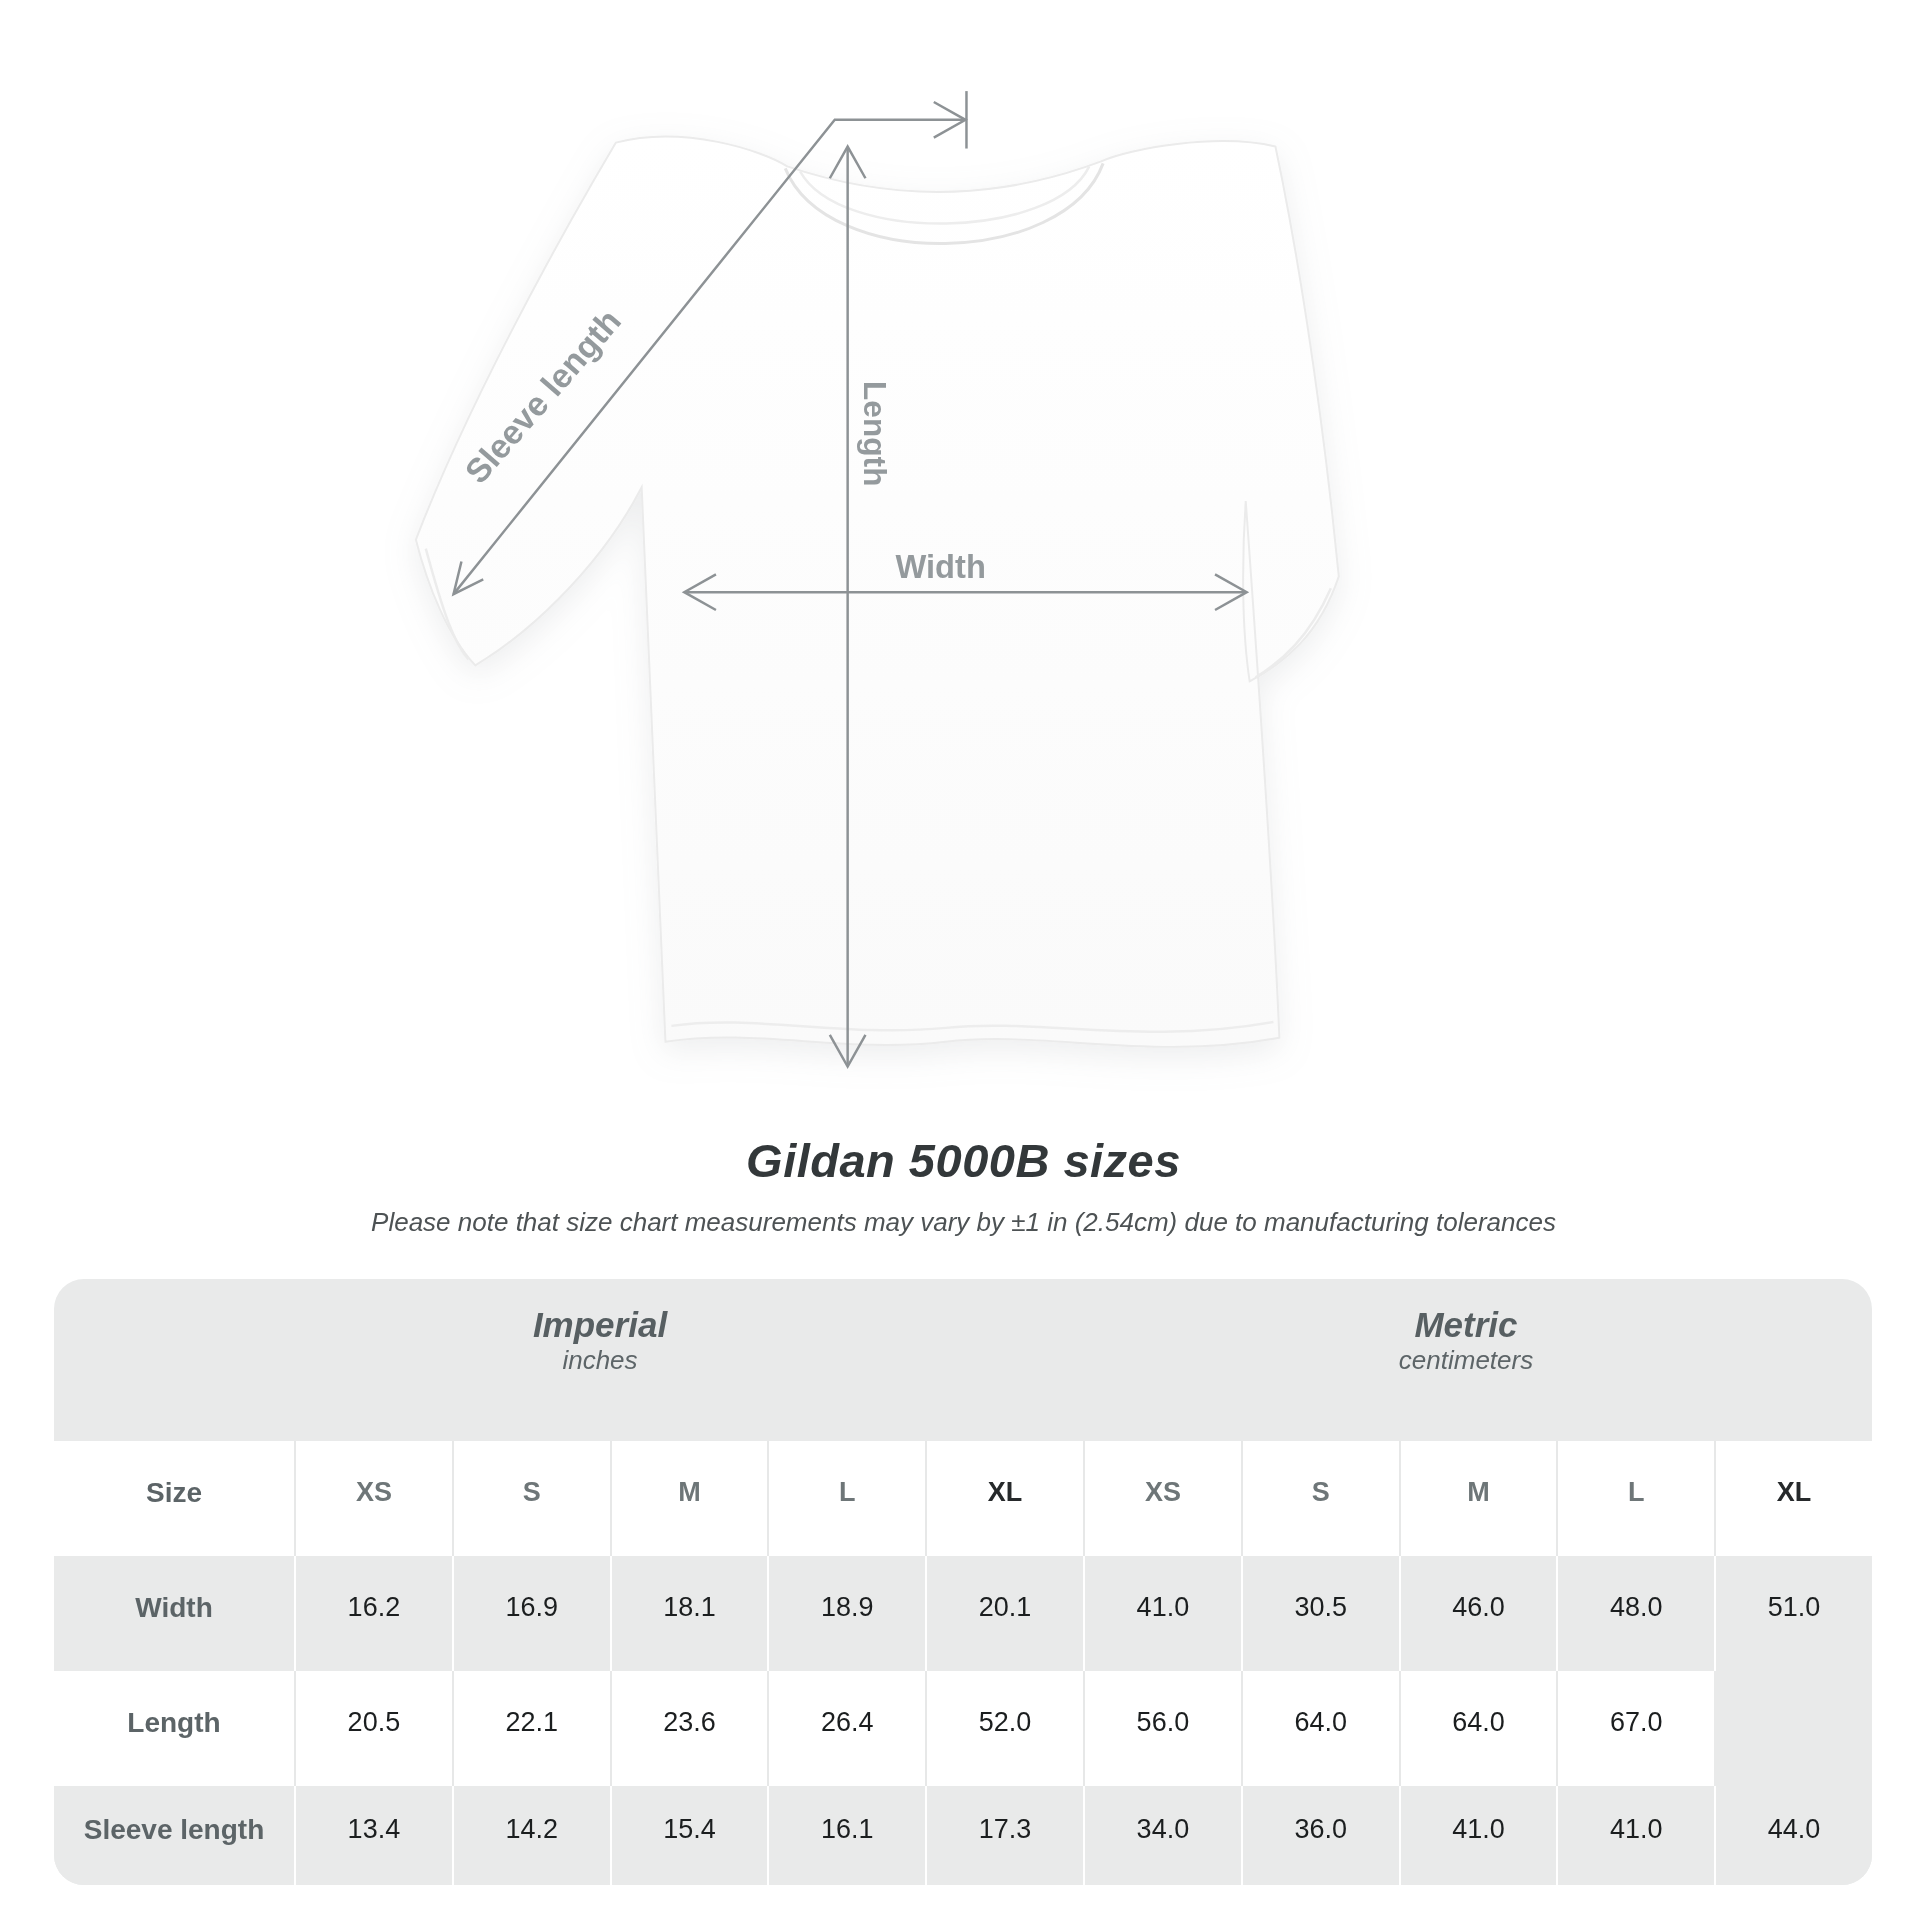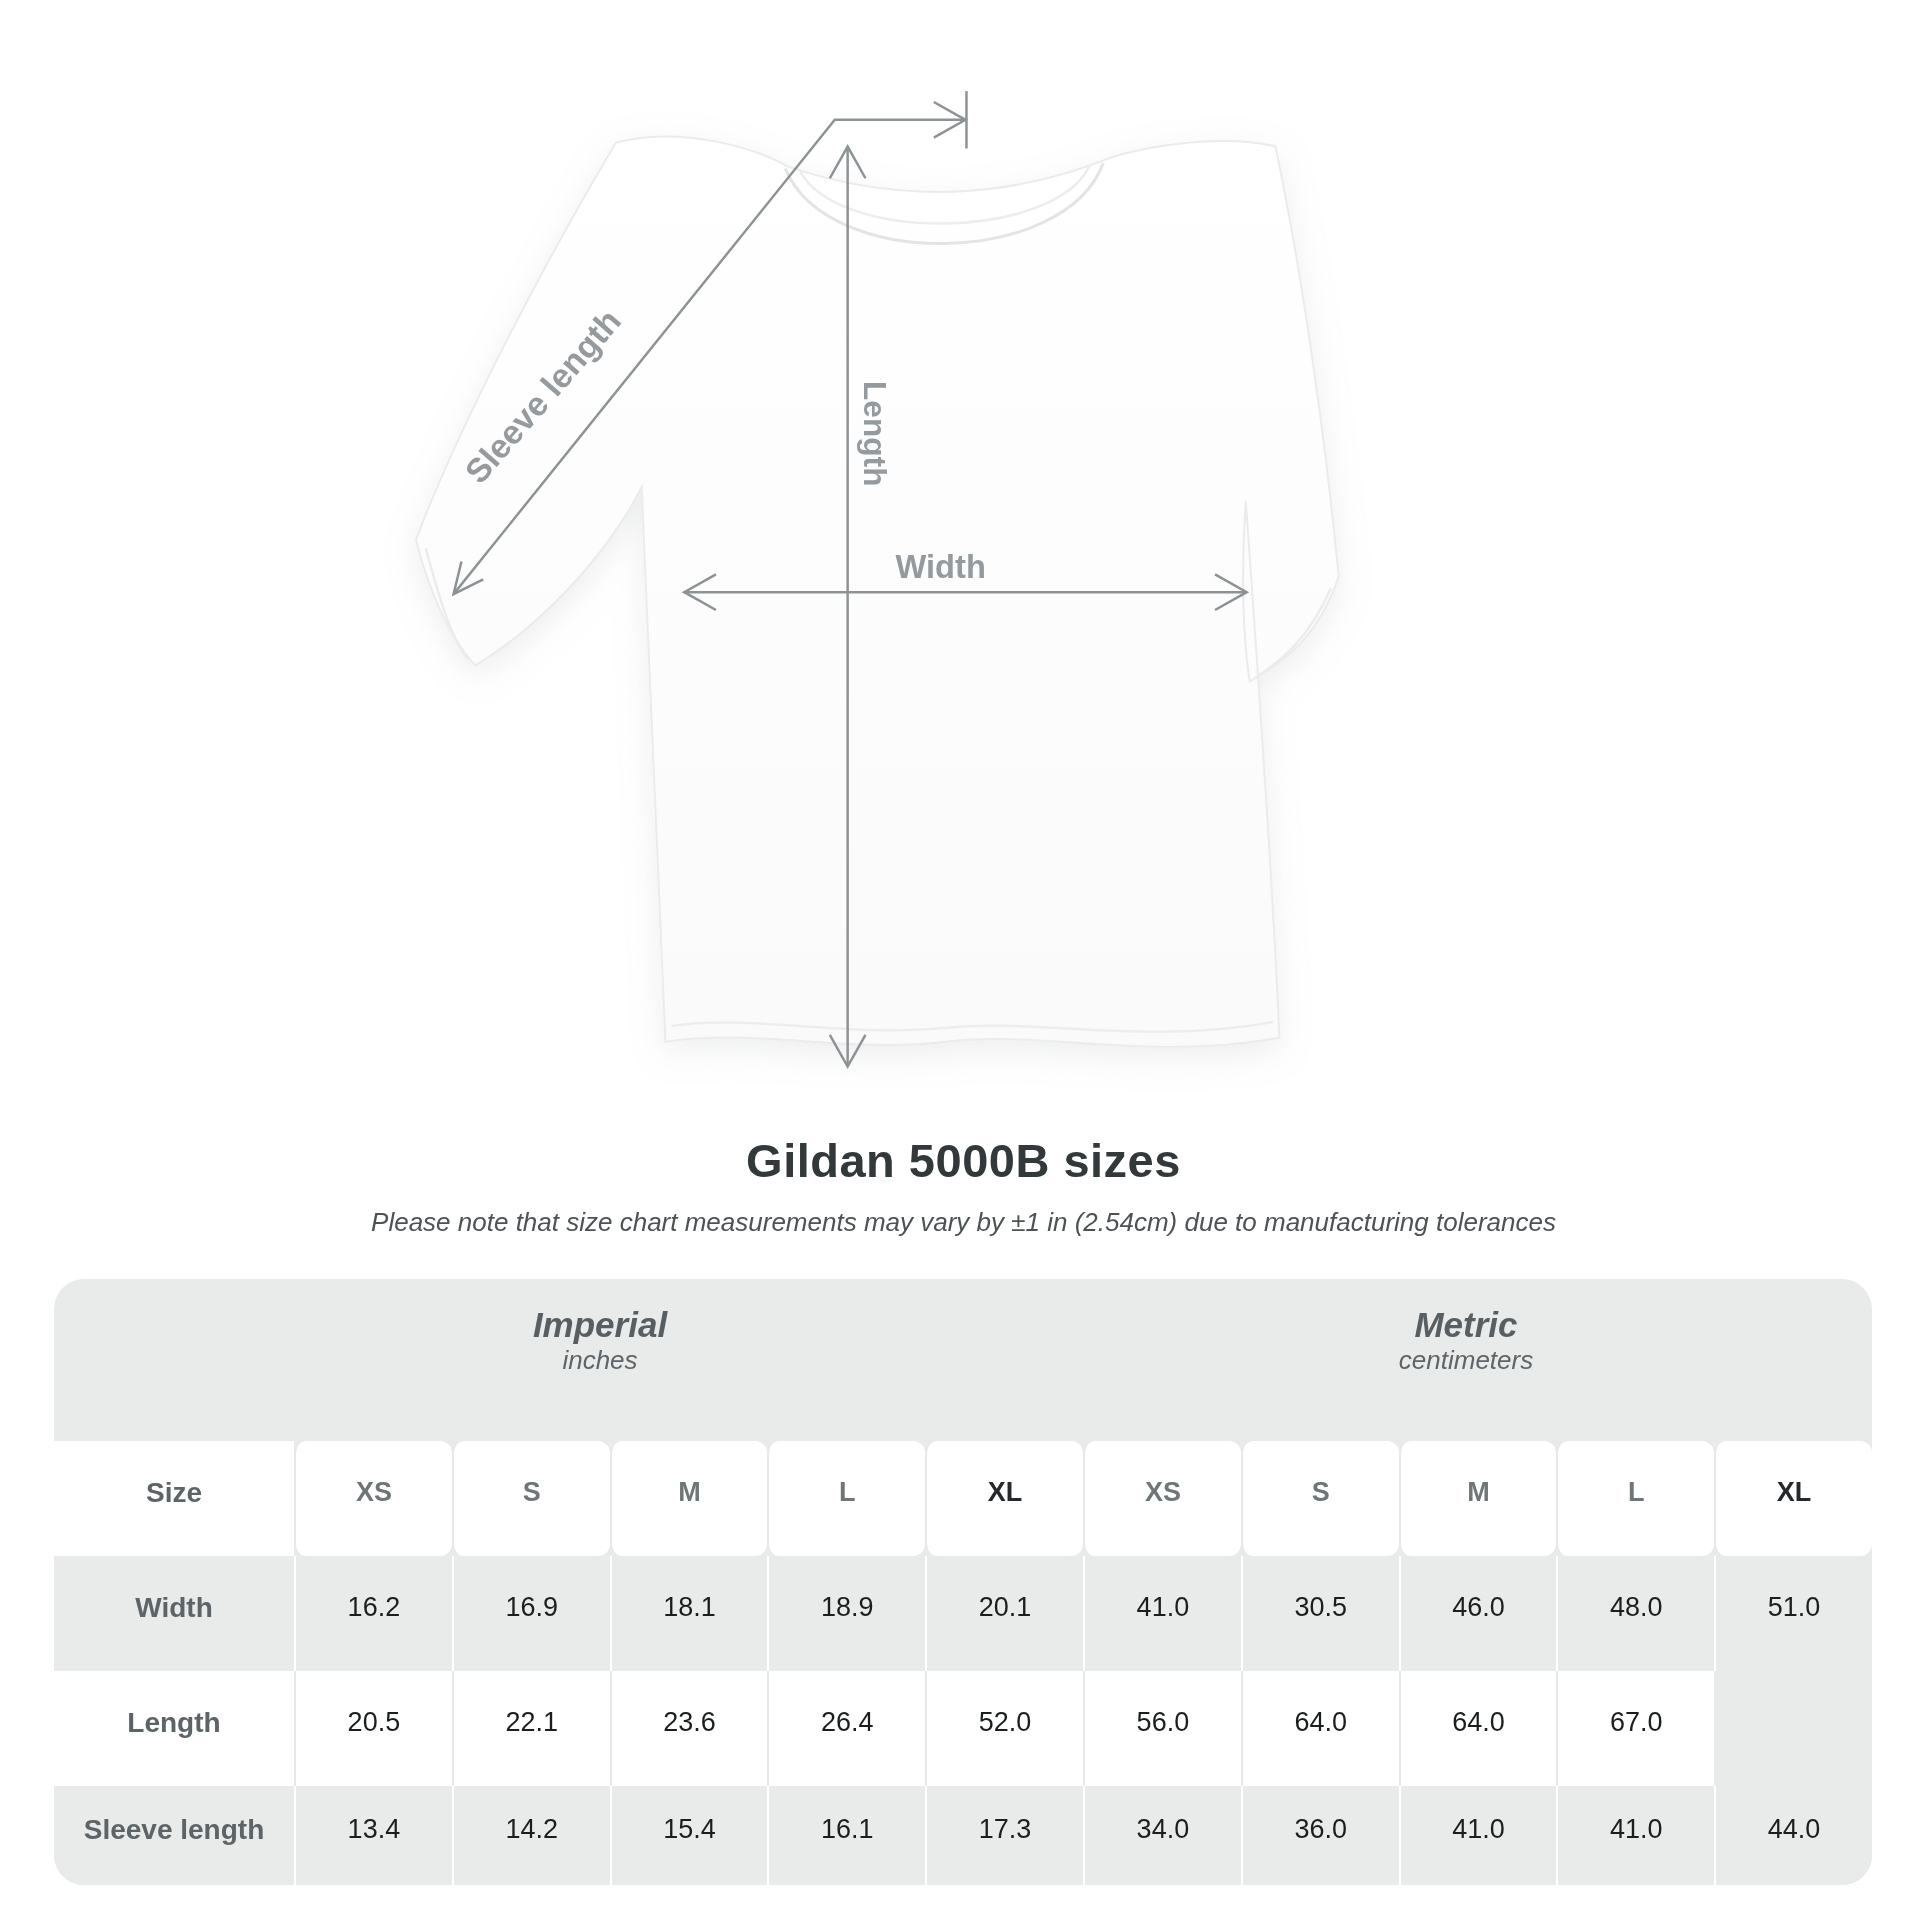--- a/index.html
+++ b/index.html
@@ -8,20 +8,21 @@
     font-family:"Liberation Sans", sans-serif;
   }
   
   .diagram-svg{position:absolute;left:0;top:0;width:1927px;height:1927px;}
 
   
   .title{
     position:absolute;top:1133px;left:0;width:100%;
     text-align:center;font-size:47px;font-weight:bold;color:#33383a;
     letter-spacing:0.5px;
+    font-style:italic;
   }
   .subtitle{
     position:absolute;top:1207px;left:0;width:100%;
     text-align:center;font-size:26px;font-style:italic;color:#4d5254;
   }
 
   
   .sizetable{
     position:absolute;left:54px;top:1279px;width:1818px;height:606px;
     background:#e9eaea;border-radius:30px;overflow:hidden;
@@ -36,21 +37,21 @@
   .trow{display:grid;grid-template-columns:240px repeat(10,1fr);}
   .cell{
     height:115px;display:flex;align-items:center;justify-content:center;
     font-size:27px;color:#1b1e1f;box-sizing:border-box;padding-bottom:12px;
   }
   .row-white .cell{background:#ffffff;border-left:2px solid #e7e8e8;}
   .row-gray  .cell{background:#e9eaea;border-left:2px solid #ffffff;}
   .trow .cell:first-child{border-left:none;}
   .row-sleeve .cell{height:99px;}
   .rlabel{font-weight:bold;color:#5c6467;font-size:28px;}
-  .shead{font-weight:bold;color:#6e7678;font-size:27px;border-radius:12px;}
+  .shead{font-weight:bold;color:#6e7678;font-size:27px;}
   .shead.xl{color:#26292b;}
 
   .ann{stroke:#8d9295;stroke-width:2.5;fill:none;}
   .annlabel{fill:#949a9d;font-weight:bold;font-family:"Liberation Sans",sans-serif;}
 </style>
 </head>
 <body>
 
 <svg class="diagram-svg" viewBox="0 0 1946 1946">
   <defs>

